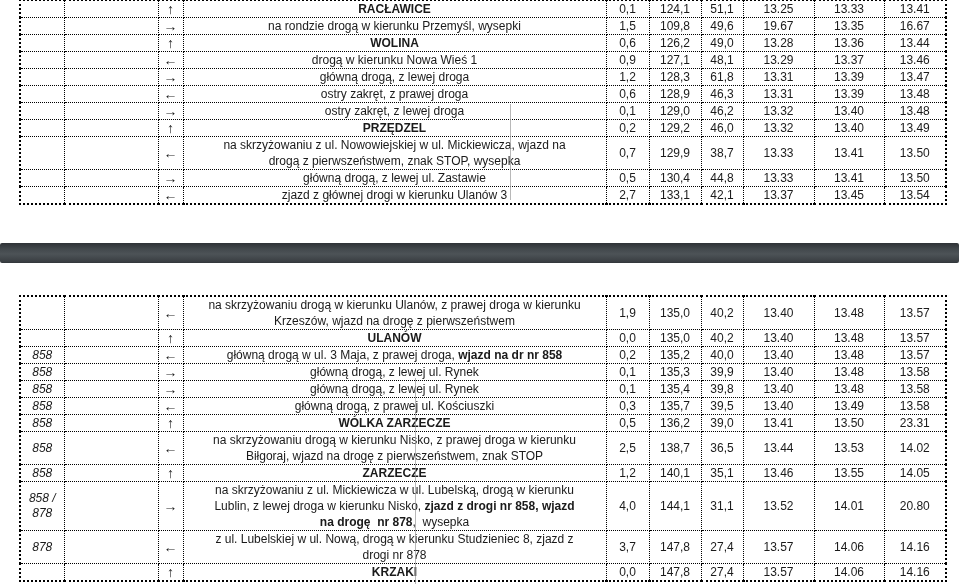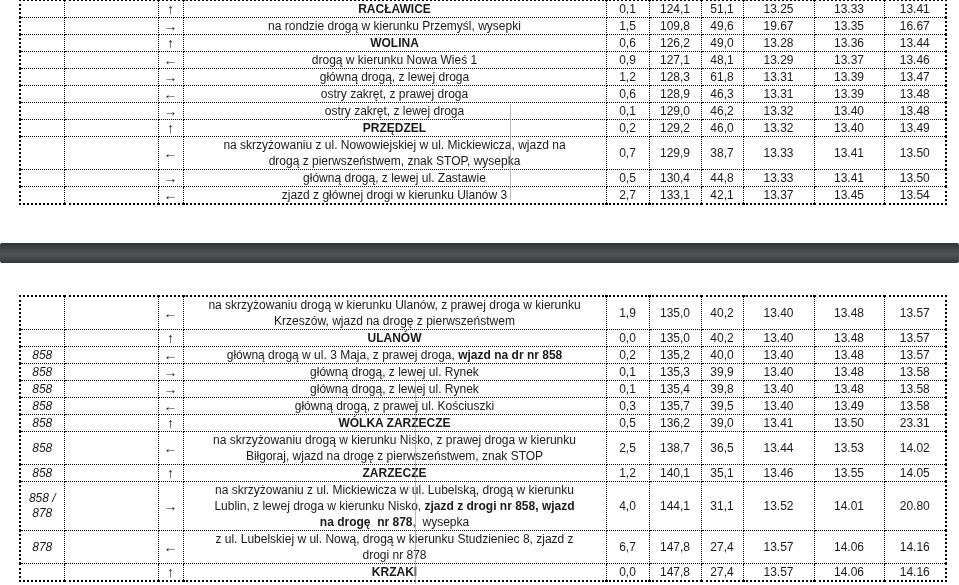--- a/index.html
+++ b/index.html
@@ -343,21 +343,21 @@
         <td class="c-time">13.52</td>
         <td class="c-time">14.01</td>
         <td class="c-time">20.80</td>
       </tr>
       <tr>
         <td class="c-road">878</td>
         <td class="c-note"></td>
         <td class="c-arrow">←</td>
         <td class="c-desc"><span>z ul. Lubelskiej w ul. Nową, drogą w kierunku Studzieniec 8, zjazd z
 drogi nr 878</span></td>
-        <td class="c-num">6,7</td>
+        <td class="c-num">3,7</td>
         <td class="c-num">147,8</td>
         <td class="c-num">27,4</td>
         <td class="c-time">13.57</td>
         <td class="c-time">14.06</td>
         <td class="c-time">14.16</td>
       </tr>
       <tr>
         <td class="c-road"></td>
         <td class="c-note"></td>
         <td class="c-arrow">↑</td>

